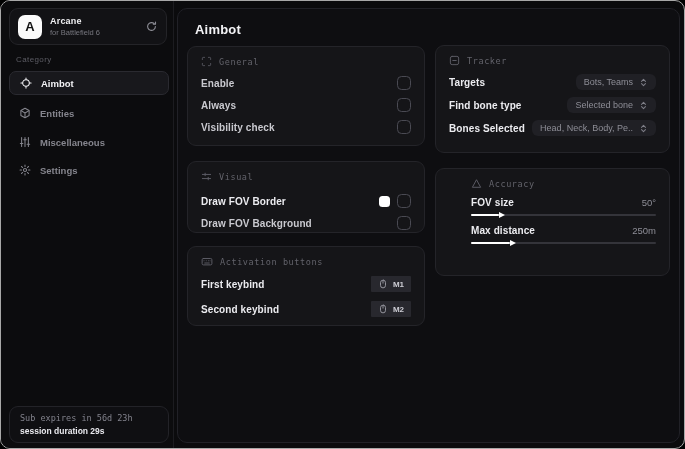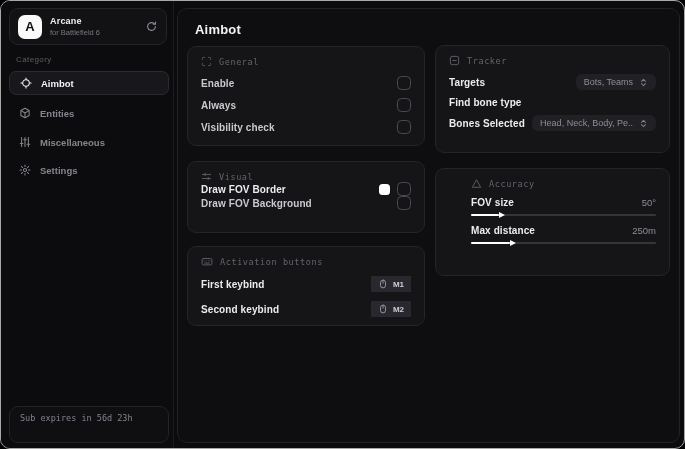--- a/index.html
+++ b/index.html
@@ -79,21 +79,21 @@
   .checkbox {
     width:14px; height:14px; border:1.3px solid #4a4a53; border-radius:4.5px;
     background:transparent; cursor:pointer; flex:none;
   }
   .swatch {
     width:11px; height:11px; border-radius:3.5px; cursor:pointer; flex:none;
   }
   .right-controls { display:flex; align-items:center; gap:7px; }
   .general-rows { margin-top:9px; display:flex; flex-direction:column; gap:8px; }
   .general-rows .row { height:14px; }
-  .visual-rows { margin-top:0; display:flex; flex-direction:column; }
+  .visual-rows { margin-top:12px; display:flex; flex-direction:column; gap:8px; }
   .activation-rows { margin-top:9px; display:flex; flex-direction:column; gap:9px; }
   .keybind-btn {
     display:flex; align-items:center; gap:5px;
     background:#28282e; border-radius:1px; padding:3px 7px;
     font-size:8px; font-weight:700; color:#cdcdd4; cursor:pointer;
   }
   .keybind-btn .kb-icon { display:flex; color:#9a9aa2; }
   .tracker-rows { margin-top:8px; display:flex; flex-direction:column; gap:7px; }
   .dropdown-btn {
     display:flex; align-items:center; gap:6px;
@@ -174,20 +174,21 @@
         <svg width="12" height="12" viewBox="0 0 16 16" fill="none" stroke="currentColor" stroke-width="1.4" stroke-linecap="round" stroke-linejoin="round">
           <circle cx="8" cy="8" r="2.1"></circle>
           <path d="M8 1.4v2M8 12.6v2M1.4 8h2M12.6 8h2M3.3 3.3l1.4 1.4M11.3 11.3l1.4 1.4M12.7 3.3l-1.4 1.4M4.7 11.3l-1.4 1.4"></path>
         </svg>
       </span>
       <span>Settings</span>
     </div>
 
     <div class="footer-card">
       <div class="footer-line1">Sub expires in 56d 23h</div>
+      <div class="footer-line2">session duration 29s</div>
     </div>
   </div>
 
   <div class="main-panel">
     <div class="page-title">Aimbot</div>
 
     <div class="card card-general">
       <div class="card-header">
         <span class="hdr-icon">
           <svg width="11" height="11" viewBox="0 0 16 16" fill="none" stroke="currentColor" stroke-width="1.4" stroke-linecap="round">
@@ -292,20 +293,28 @@
             <span>Bots, Teams</span>
             <span class="dd-icon">
               <svg width="9" height="9" viewBox="0 0 16 16" fill="none" stroke="currentColor" stroke-width="1.8" stroke-linecap="round" stroke-linejoin="round">
                 <path d="M4.5 6l3.5-3.5L11.5 6M4.5 10l3.5 3.5L11.5 10"></path>
               </svg>
             </span>
           </span>
         </div>
         <div class="row">
           <span class="row-label bright">Find bone type</span>
+          <span class="dropdown-btn">
+            <span>Selected bone</span>
+            <span class="dd-icon">
+              <svg width="9" height="9" viewBox="0 0 16 16" fill="none" stroke="currentColor" stroke-width="1.8" stroke-linecap="round" stroke-linejoin="round">
+                <path d="M4.5 6l3.5-3.5L11.5 6M4.5 10l3.5 3.5L11.5 10"></path>
+              </svg>
+            </span>
+          </span>
         </div>
         <div class="row">
           <span class="row-label bright">Bones Selected</span>
           <span class="dropdown-btn">
             <span>Head, Neck, Body, Pe..</span>
             <span class="dd-icon">
               <svg width="9" height="9" viewBox="0 0 16 16" fill="none" stroke="currentColor" stroke-width="1.8" stroke-linecap="round" stroke-linejoin="round">
                 <path d="M4.5 6l3.5-3.5L11.5 6M4.5 10l3.5 3.5L11.5 10"></path>
               </svg>
             </span>

